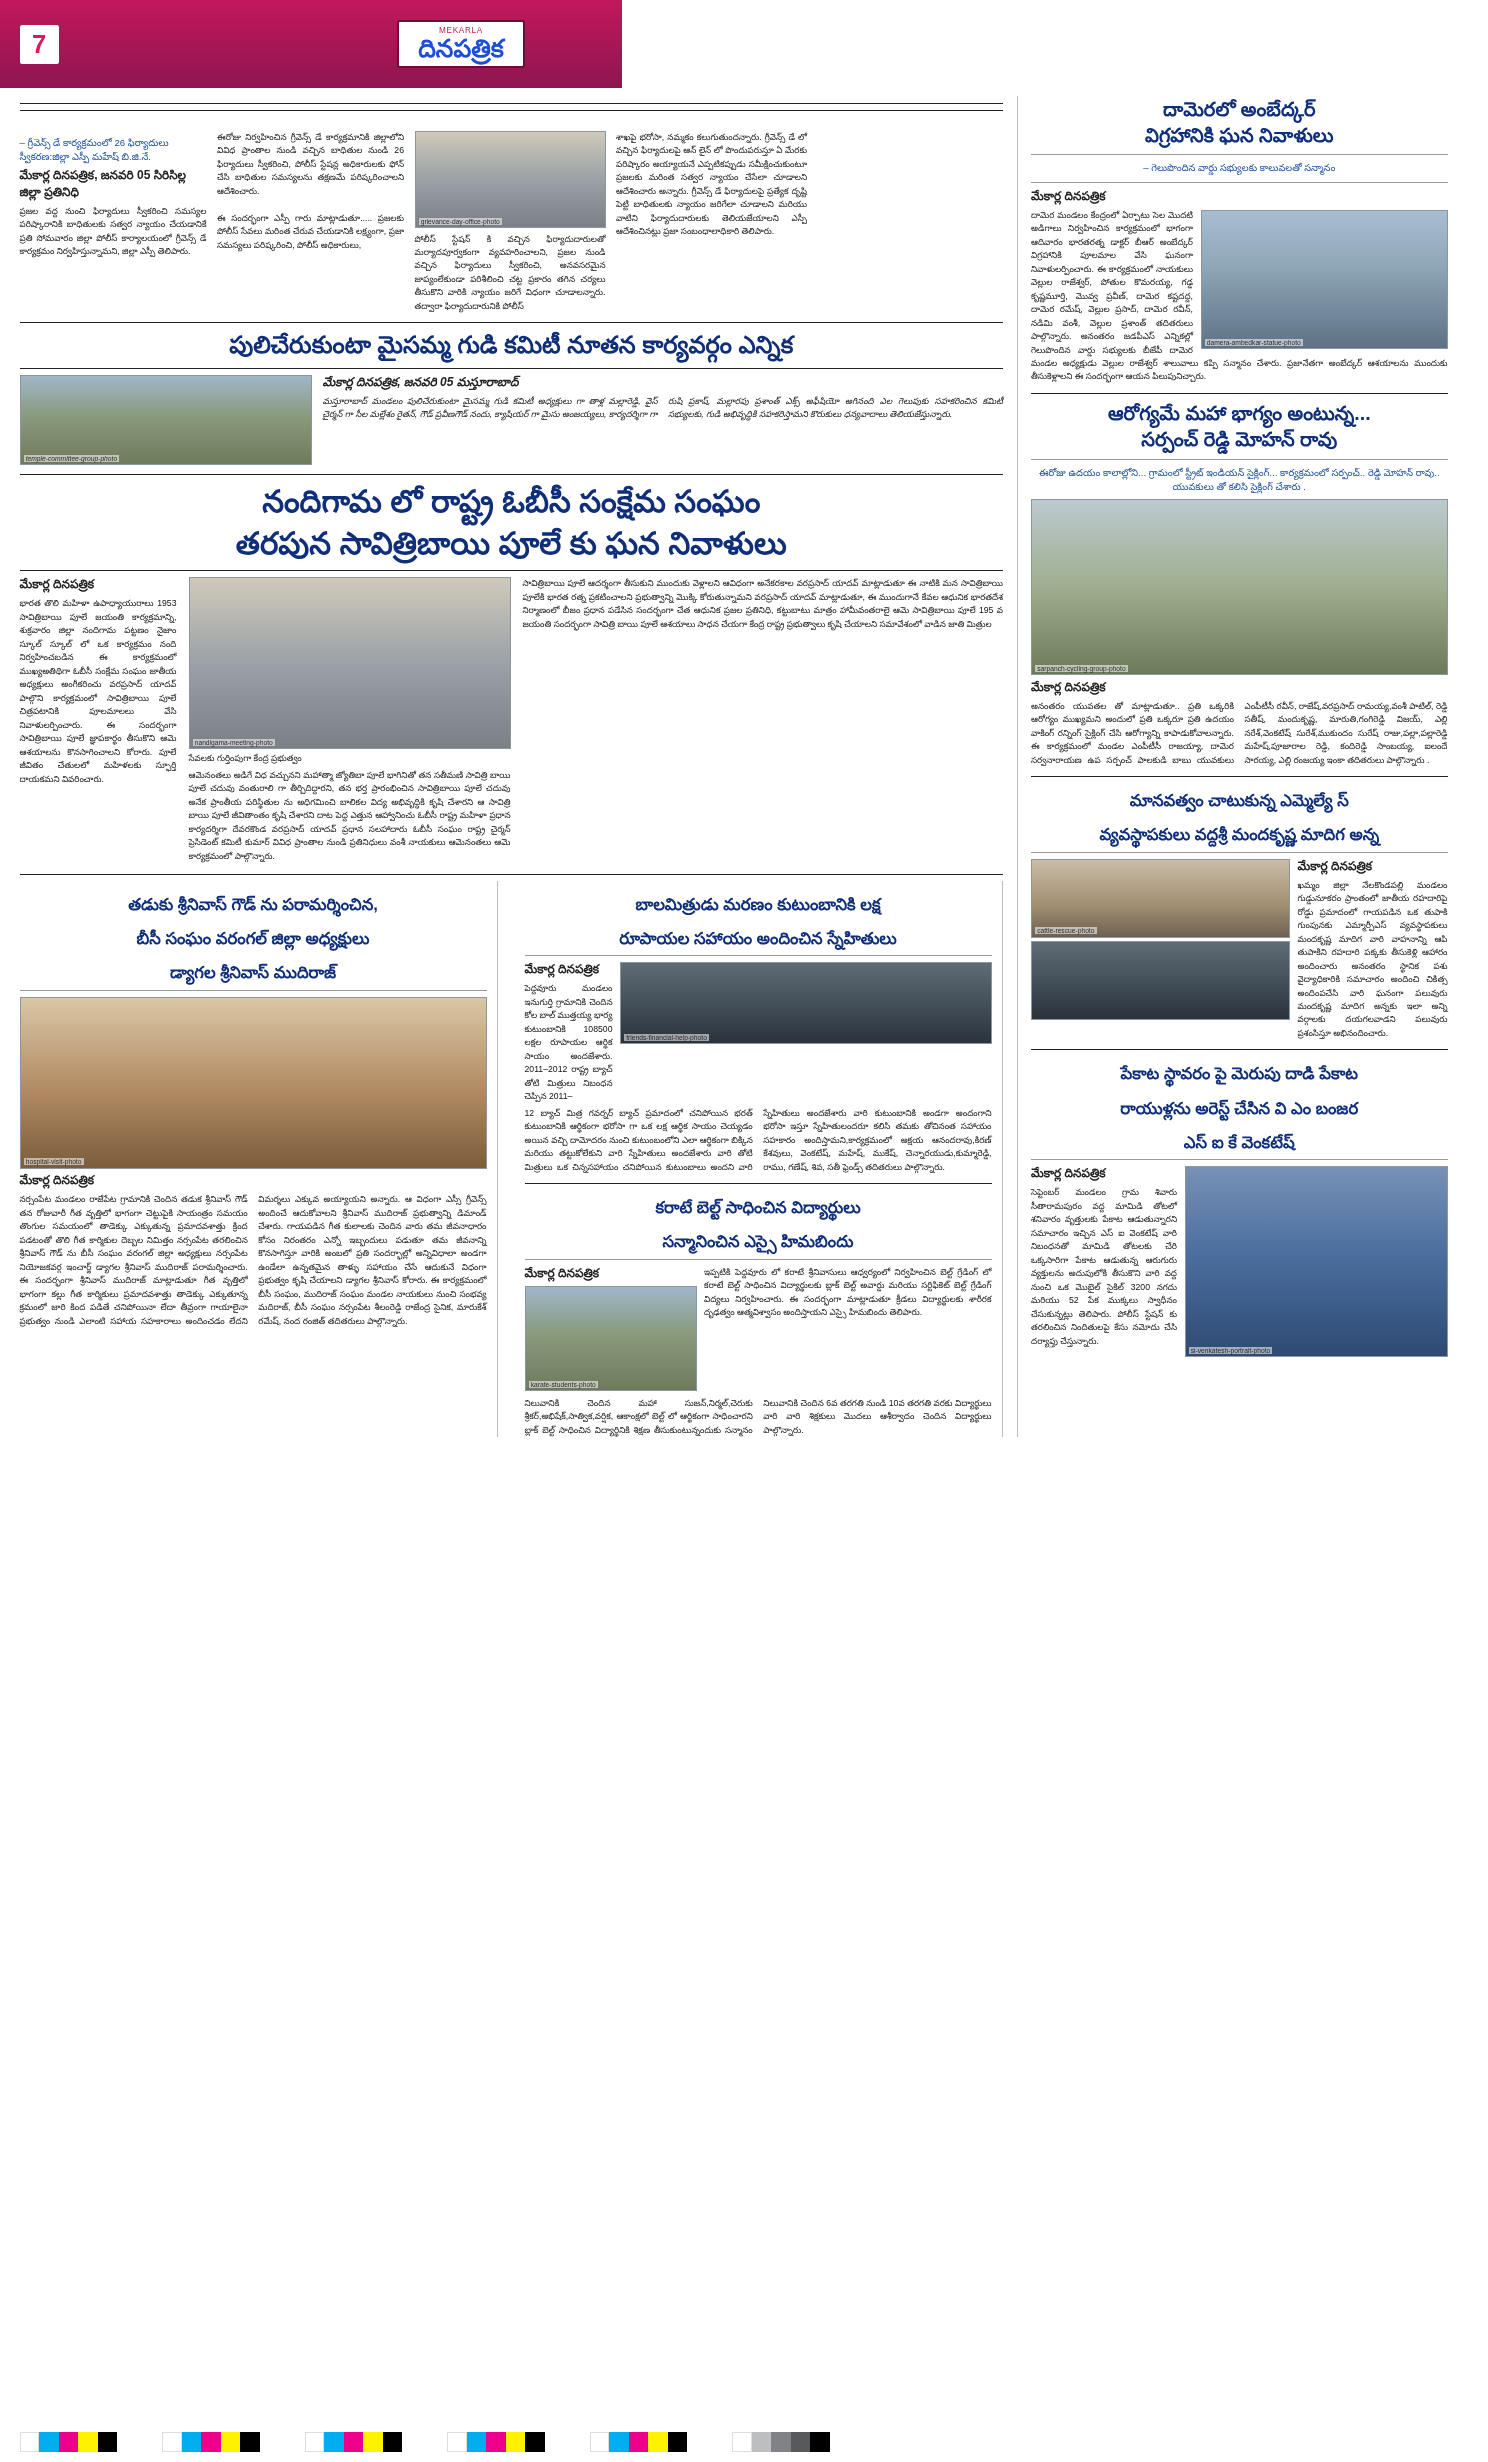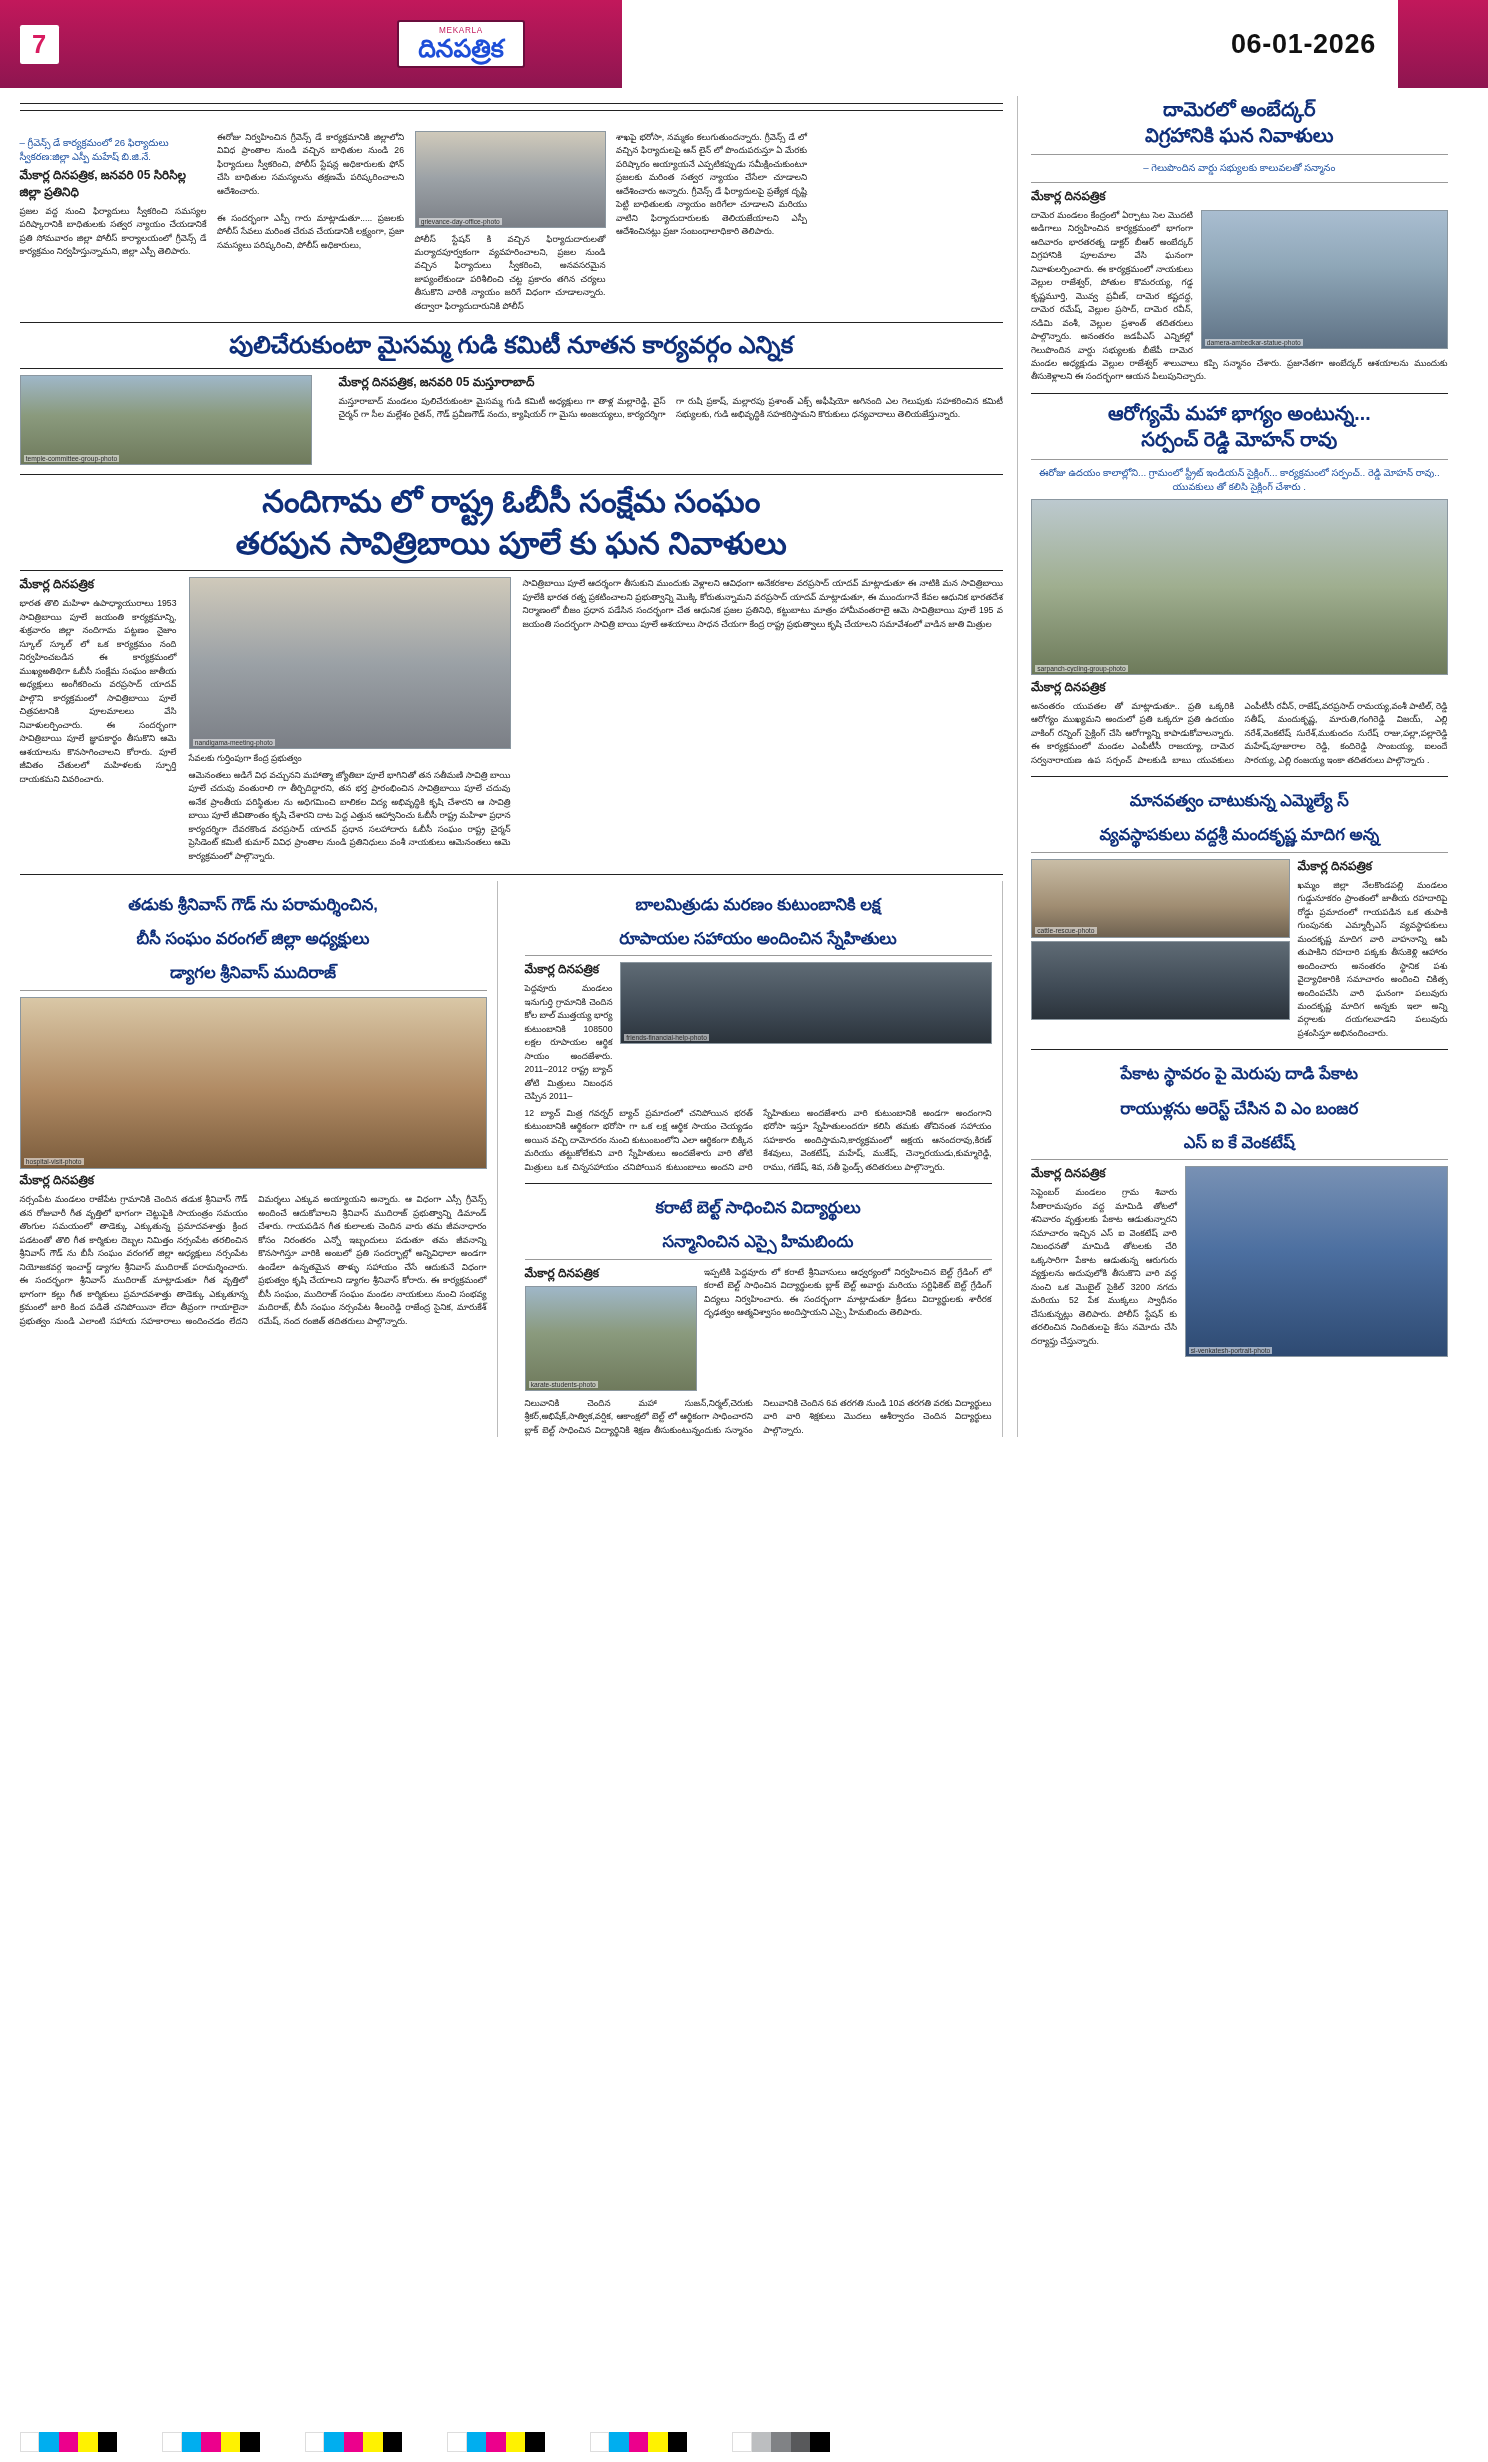--- a/index.html
+++ b/index.html
@@ -181,25 +181,20 @@
   <div class="masthead">
     <div class="mh-left">
       <div class="page-num">7</div>
     </div>
     <div class="mh-logo">
       <div class="logo-box">
         <div class="logo-top">MEKARLA</div>
         <div class="logo-main">దినపత్రిక</div>
       </div>
     </div>
-    <div class="mh-right">
-      <div class="mh-white"></div>
-      <div class="mh-date">06-01-2026</div>
-      <div class="mh-endcap"></div>
-    </div>
   </div>
 
   <div class="body-wrap">
 
     <div class="col-left">
 
       <div class="rule"></div>
       <div class="rule" style="margin-top:6px;"></div>
 
       <div style="display:flex; gap:10.5px; margin-top:20px;">
@@ -221,21 +216,21 @@
         </div>
         <div style="width:191px;">
           <div class="body-text">శాఖపై భరోసా, నమ్మకం కలుగుతుందన్నారు. గ్రీవెన్స్ డే లో వచ్చిన ఫిర్యాదులపై ఆన్ లైన్ లో పొందుపరుస్తూ ఏ మేరకు పరిష్కారం అయ్యాయనే ఎప్పటికప్పుడు సమీక్షించుకుంటూ ప్రజలకు మరింత సత్వర న్యాయం చేసేలా చూడాలని ఆదేశించారు అన్నారు. గ్రీవెన్స్ డే ఫిర్యాదులపై ప్రత్యేక దృష్టి పెట్టి బాధితులకు న్యాయం జరిగేలా చూడాలని మరియు వాటిని ఫిర్యాదుదారులకు తెలియజేయాలని ఎస్పీ ఆదేశించినట్లు ప్రజా సంబంధాలాధికారి తెలిపారు.</div>
         </div>
       </div>
 
       <div class="rule" style="margin-top:9px;"></div>
       <div class="headline hl-lg">పులిచేరుకుంటా మైసమ్మ  గుడి కమిటీ నూతన కార్యవర్గం ఎన్నిక</div>
       <div class="rule" style="margin-top:6px;"></div>
 
-      <div style="display:flex; gap:27px; margin-top:4.5px;">
+      <div style="display:flex; gap:11px; margin-top:4.5px;font-style:italic;">
         <div style="width:292px;">
           <div class="photo ph-group" style="width:292px; height:90px;">
             <span class="ph-label">temple-committee-group-photo</span>
           </div>
         </div>
         <div style="flex:1;">
           <div class="byline">మేకార్ల దినపత్రిక, జనవరి 05 మస్తూరాబాద్</div>
           <div class="body-text cols-2">మస్తూరాబాద్ మండలం పులిచేరుకుంటా మైసమ్మ గుడి కమిటీ అధ్యక్షులు గా తాళ్ల మల్లారెడ్డి, వైస్ చైర్మన్ గా సీల మల్లేశం రైతన్, గౌడ్ ప్రవీణగౌడ్ నందు, క్యాషియర్ గా మైసు అంజయ్యలు, కార్యదర్శిగా గా రుషి ప్రకాష్, మల్లారపు ప్రశాంత్ ఎక్స్ అఫీషియో అగినంది ఎల గెలుపుకు సహకరించిన కమిటీ సభ్యులకు, గుడి అభివృద్ధికి సహకరిస్తామని కొరుకులు ధన్యవాదాలు తెలియజేస్తున్నారు.</div>
         </div>
       </div>

